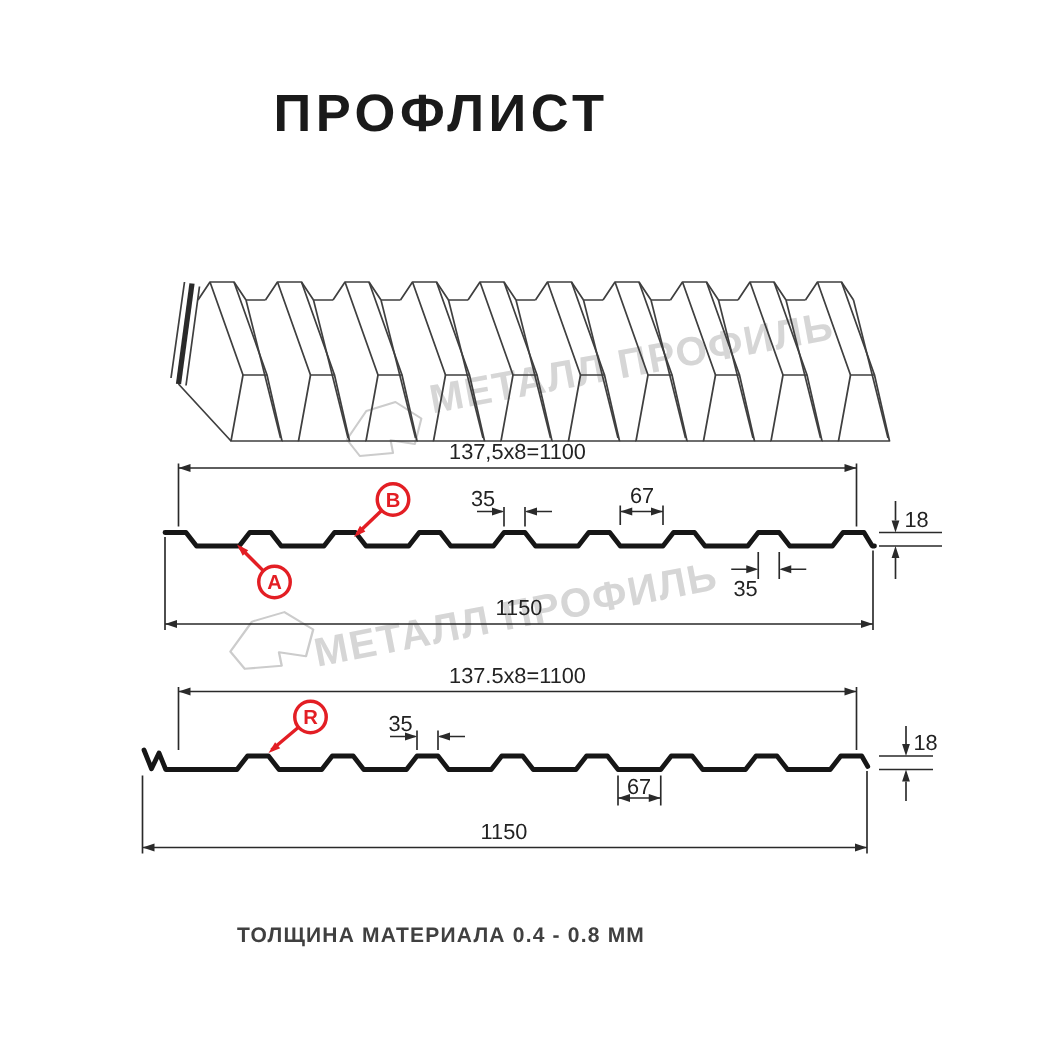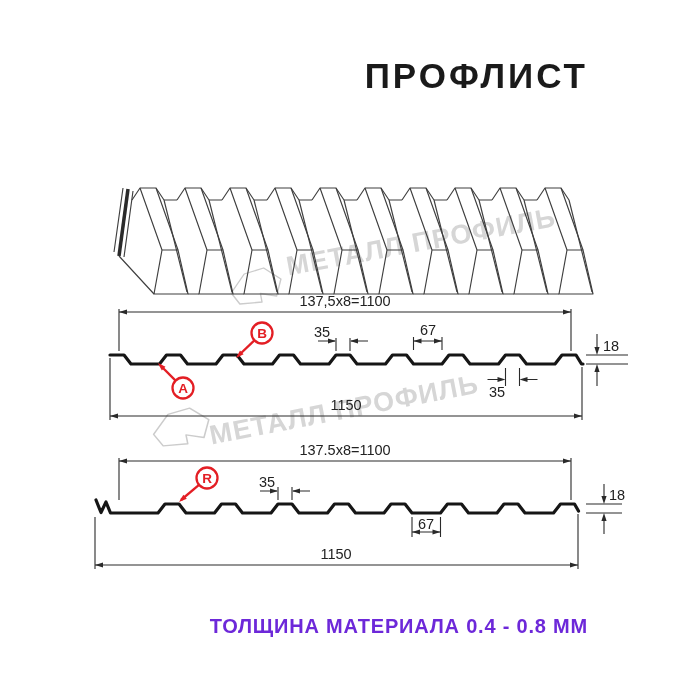--- a/index.html
+++ b/index.html
@@ -1,21 +1,21 @@
 <!DOCTYPE html>
 <html><head>
 <meta charset="utf-8">
 <style>
   html,body{margin:0;padding:0;background:#fff;}
   .canvas{position:relative;width:700px;height:700px;background:#ffffff;overflow:hidden;
           font-family:"Liberation Sans",sans-serif;}
-  .hdr{position:absolute;left:0;width:588px;text-align:right;color:#1a1a1a;z-index:3;}
+  .hdr{position:absolute;left:0;width:588px;text-align:center;color:#1a1a1a;z-index:3;}
   .title{top:56px;font-size:35px;font-weight:700;letter-spacing:3px;}
   .subtitle{top:97px;font-size:18px;font-weight:700;letter-spacing:1.5px;}
-  .footer{top:615px;font-size:20px;font-weight:700;letter-spacing:0.8px;color:#6d28d9;}
+  .footer{top:615px;font-size:14px;font-weight:700;letter-spacing:0.8px;color:#404040;}
   .wm{position:absolute;white-space:nowrap;color:#d6d6d6;font-weight:700;font-size:27px;
       letter-spacing:1px;z-index:1;transform-origin:0 0;}
   .wm1{left:284px;top:252px;transform:rotate(-10.5deg);}
   .wm2{left:207px;top:421px;transform:rotate(-11deg);}
   svg{position:absolute;left:0;top:0;}
   .wmlayer{z-index:1;}
   .drawing{z-index:2;}
   .thin{stroke:#2a2a2a;stroke-width:1.1;fill:none;}
   .arr{fill:#2a2a2a;stroke:none;}
   .profile{stroke:#161616;stroke-width:3.2;fill:none;stroke-linejoin:round;stroke-linecap:round;}

